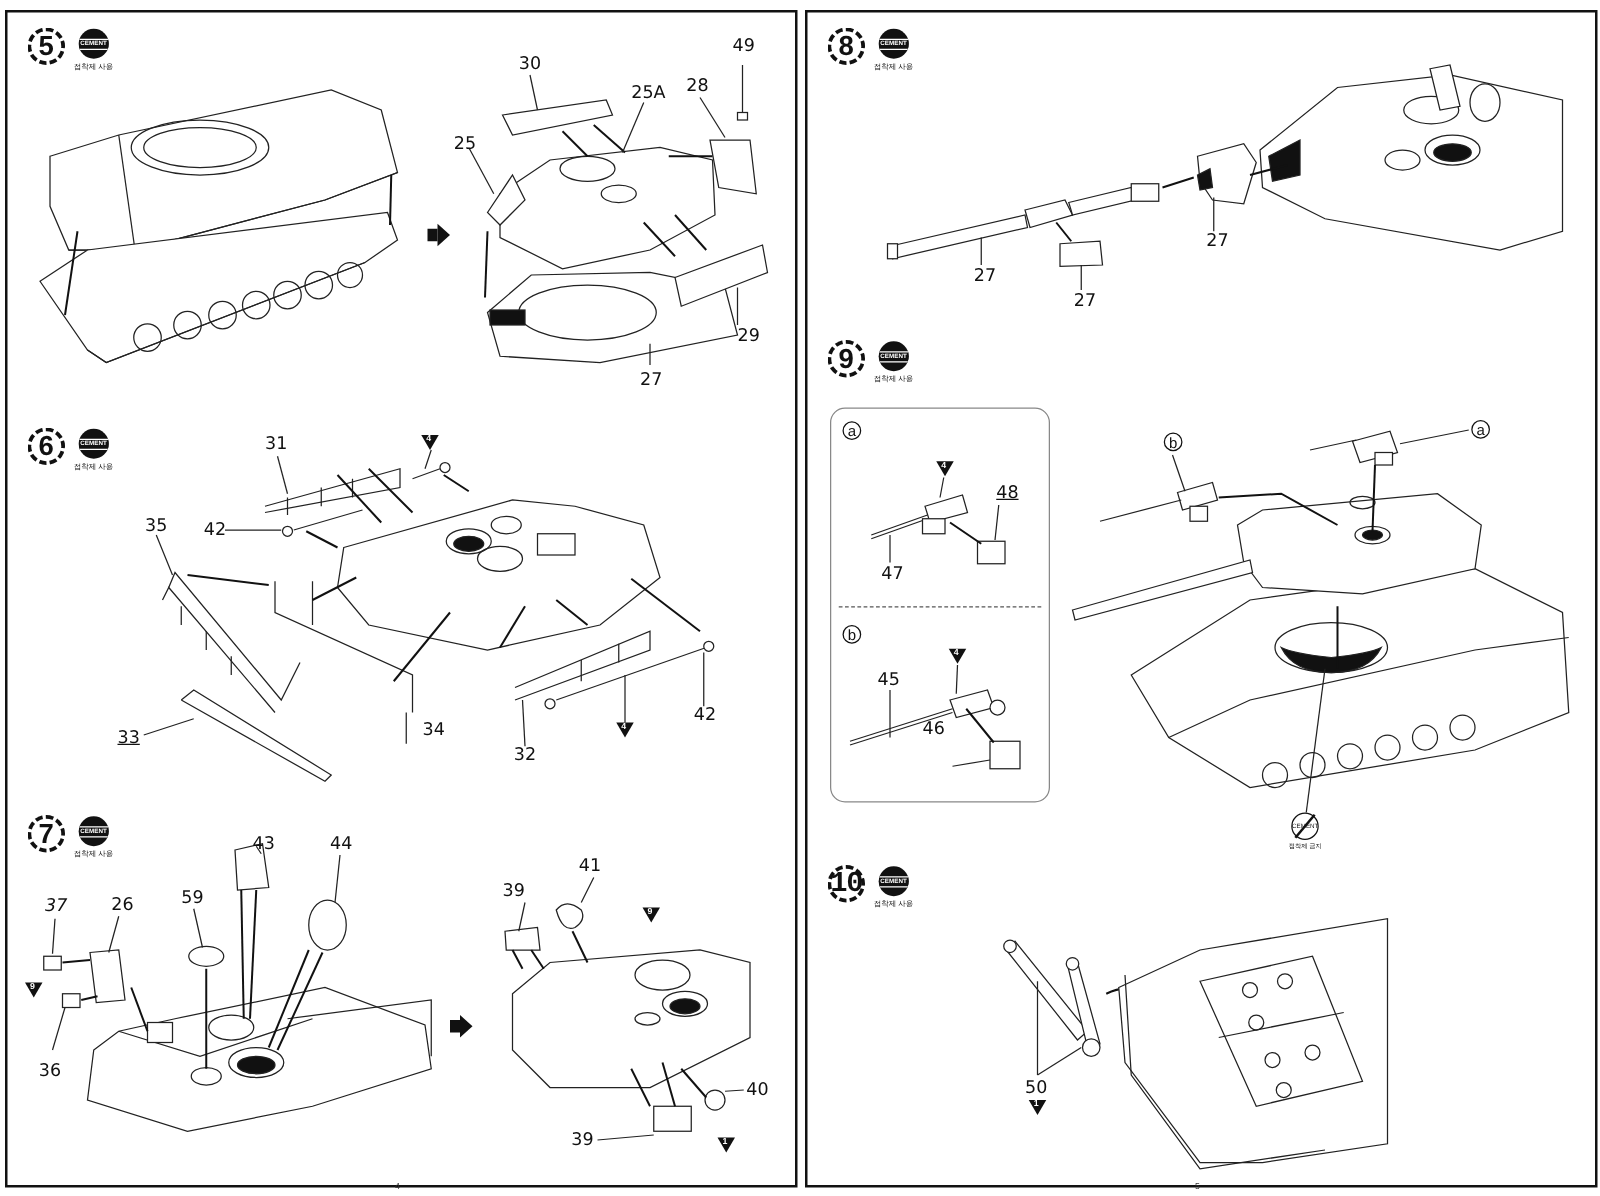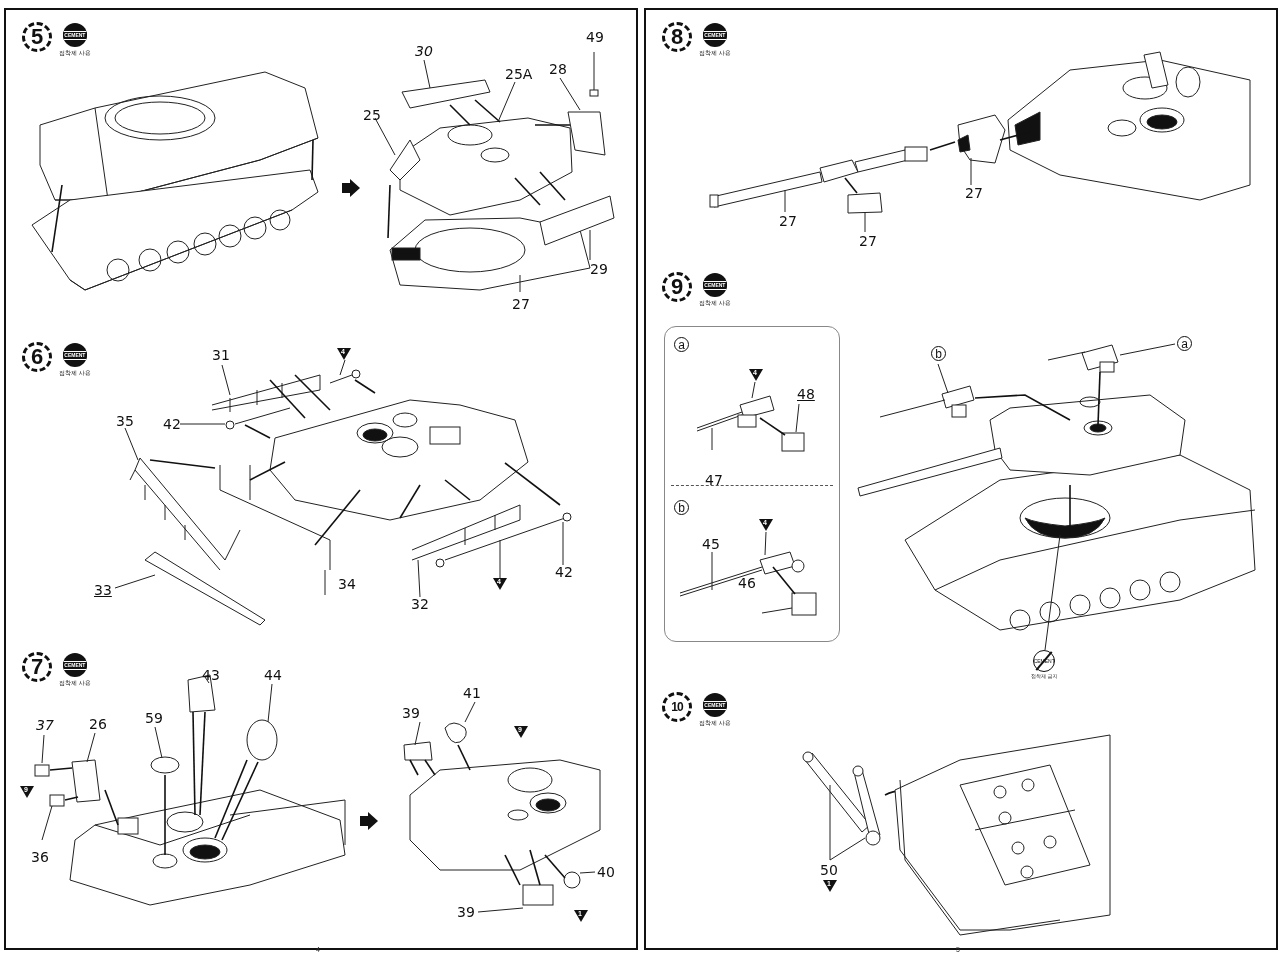--- a/index.html
+++ b/index.html
@@ -7,21 +7,21 @@
          font-family:"Liberation Sans", sans-serif; color:#111; }
   .page { position:absolute; top:8px; border:2px solid #111; background:#fff; }
   #page-left  { left:4px;   width:630px; height:938px; }
   #page-right { left:644px; width:630px; height:938px; }
   .page-num { position:absolute; top:946px; font-size:7px; color:#333; }
   .step-head { position:absolute; display:flex; align-items:flex-start; gap:4px; }
   .step-num { width:30px; height:30px; border-radius:50%; border:3px dashed #111;
               box-sizing:border-box; display:flex; align-items:center; justify-content:center;
               font-weight:bold; font-size:22px; font-family:"Liberation Sans", sans-serif;
               line-height:1; }
-  .step-num.wide { font-size:12px; letter-spacing:-1px; }
+  .step-num.wide { font-size:23px; letter-spacing:-1px;font-family:Liberation Mono, monospace; }
   .cement { display:flex; flex-direction:column; align-items:center; margin-left:3px; margin-top:1px; }
   .cement-badge { width:24px; height:24px; border-radius:50%; background:#111; position:relative;
                   display:flex; align-items:center; justify-content:center; overflow:hidden; }
   .cement-badge span { background:#111; color:#fff; font-size:5px; font-weight:bold; letter-spacing:0;
                        border-top:1px solid #fff; border-bottom:1px solid #fff; width:100%;
                        text-align:center; line-height:7px; }
   .cement-sub { font-size:6px; margin-top:2px; white-space:nowrap; }
   .label { position:absolute; font-size:14px; font-family:"DejaVu Sans", sans-serif; color:#111; line-height:1; }
   .tri { position:absolute; width:0; height:0; border-left:7px solid transparent; border-right:7px solid transparent;
          border-top:12px solid #111; }
@@ -115,21 +115,21 @@
   <line class="arrow" x1="388" y1="238" x2="390" y2="185"></line>
 
   <line x1="424" y1="60" x2="430" y2="88"></line>
   <line x1="515" y1="82" x2="498" y2="122"></line>
   <line x1="560" y1="78" x2="580" y2="110"></line>
   <line x1="375" y1="118" x2="395" y2="155"></line>
   <line x1="590" y1="260" x2="590" y2="230"></line>
   <line x1="520" y1="292" x2="520" y2="275"></line>
 </svg>
 
-<div class="label" style="left:415px;top:44px;font-style:italic;">30</div>
+<div class="label" style="left:415px;top:44px;">30</div>
 <div class="label" style="left:505px;top:67px;">25A</div>
 <div class="label" style="left:549px;top:62px;">28</div>
 <div class="label" style="left:586px;top:30px;">49</div>
 <div class="label" style="left:363px;top:108px;">25</div>
 <div class="label" style="left:590px;top:262px;">29</div>
 <div class="label" style="left:512px;top:297px;">27</div>
 
 <div class="step-head" style="left:22px;top:342px;">
   <div class="step-num">6</div>
   <div class="cement">
@@ -400,21 +400,21 @@
   <line x1="1120" y1="355" x2="1175" y2="344"></line>
   <line x1="938" y1="364" x2="948" y2="393"></line>
 </svg>
 
 <div class="tri" style="left:749px;top:369px;">
     <span>4</span>
   </div>
 <div class="tri" style="left:759px;top:519px;">
     <span>4</span>
   </div>
-<div class="label" style="left:705px;top:452px;margin-top:21px;">47</div>
+<div class="label" style="left:705px;top:452px;">47</div>
 <div class="label" style="left:797px;top:387px;text-decoration:underline;">48</div>
 <div class="label" style="left:702px;top:537px;">45</div>
 <div class="label" style="left:738px;top:576px;">46</div>
 <div class="circ-letter" style="left:931px;top:346px;">b</div>
 <div class="circ-letter" style="left:1177px;top:336px;">a</div>
 
 <div class="no-cement">
   <div class="ring">
       <span>CEMENT</span>
     </div>

